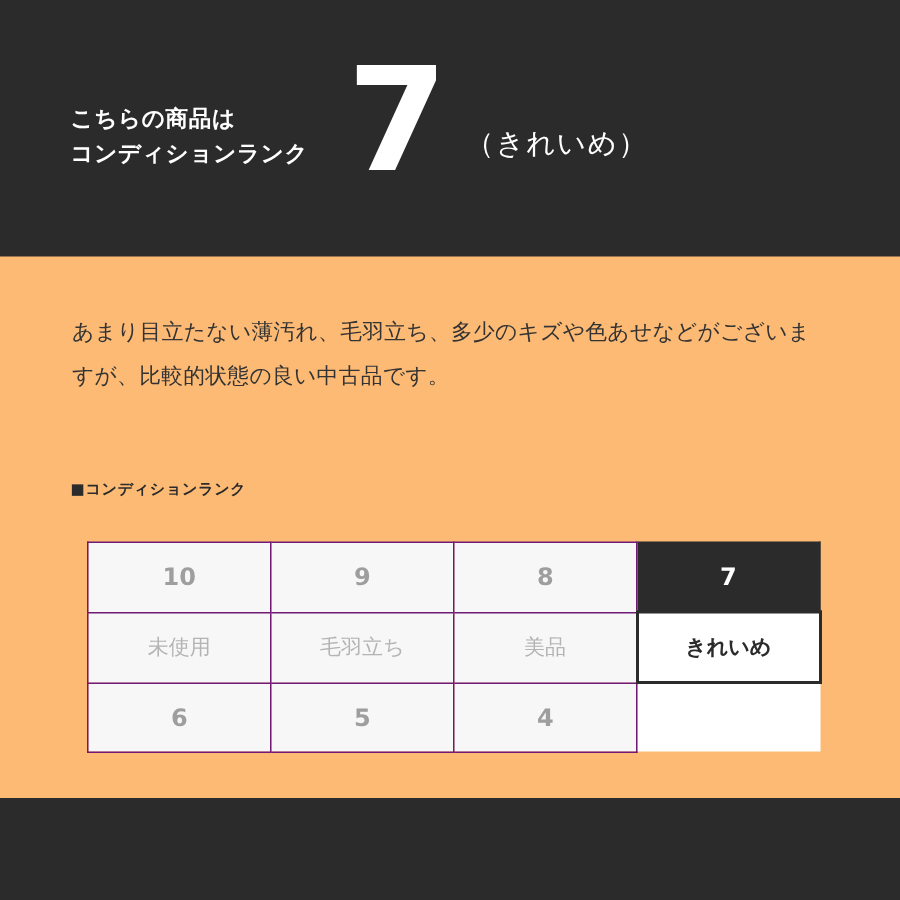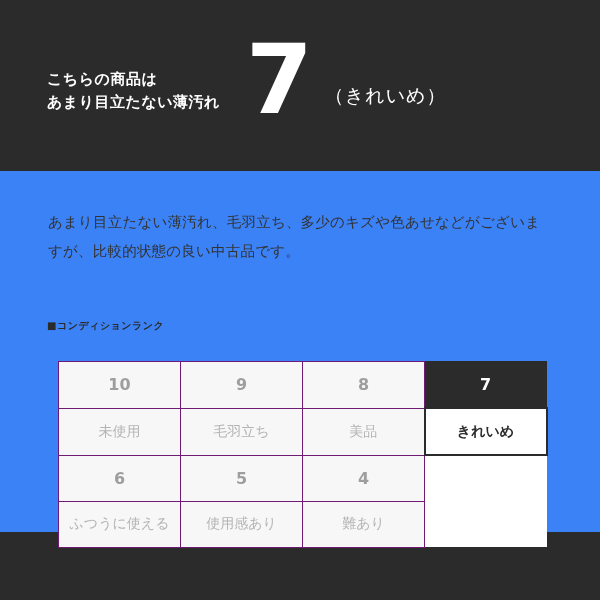--- a/index.html
+++ b/index.html
@@ -65,21 +65,21 @@
     padding-top: 26px;
     letter-spacing: 1px;
   }
   
   .body-panel {
     position: absolute;
     left: 0;
     top: 171px;
     width: 600px;
     height: 361px;
-    background: #3b82f6;
+    background: #fdba74;
     box-sizing: border-box;
   }
   .desc {
     position: absolute;
     left: 48px;
     top: 37px;
     width: 506px;
     font-size: 14.5px;
     line-height: 2.0;
     color: #333333;
@@ -148,21 +148,21 @@
     height: 23px;
     background: #2b2b2b;
   }
 </style>
 </head>
 <body>
 
 <div class="page">
 
   <div class="header">
-    <div class="header-lead"><span>こちらの商品は</span><br><span>あまり目立たない薄汚れ</span></div>
+    <div class="header-lead"><span>こちらの商品は</span><br><span>コンディションランク</span></div>
     <div class="header-level">7</div>
     <div class="header-label">（きれいめ）</div>
   </div>
 
   <div class="body-panel">
 
     <div class="desc">あまり目立たない薄汚れ、毛羽立ち、多少のキズや色あせなどがございますが、比較的状態の良い中古品です。</div>
 
     <div class="rank-heading">■コンディションランク</div>
 
@@ -179,26 +179,20 @@
           <td>毛羽立ち</td>
           <td>美品</td>
           <td class="sel-label">きれいめ</td>
         </tr>
         <tr>
           <td class="num">6</td>
           <td class="num">5</td>
           <td class="num">4</td>
           <td class="empty"></td>
         </tr>
-        <tr>
-          <td>ふつうに使える</td>
-          <td>使用感あり</td>
-          <td>難あり</td>
-          <td class="empty"></td>
-        </tr>
       </tbody>
     </table>
 
   </div>
 
   <div class="footer"></div>
 
 </div>
 
 </body></html>

